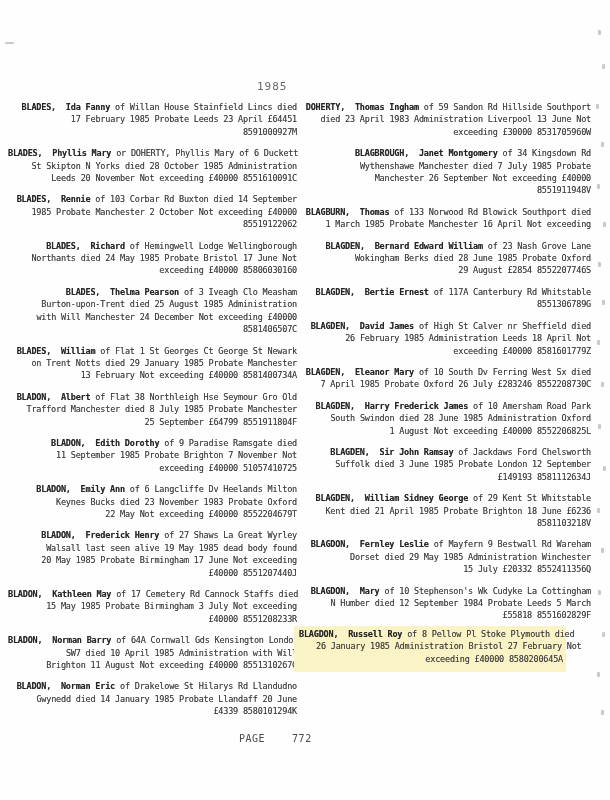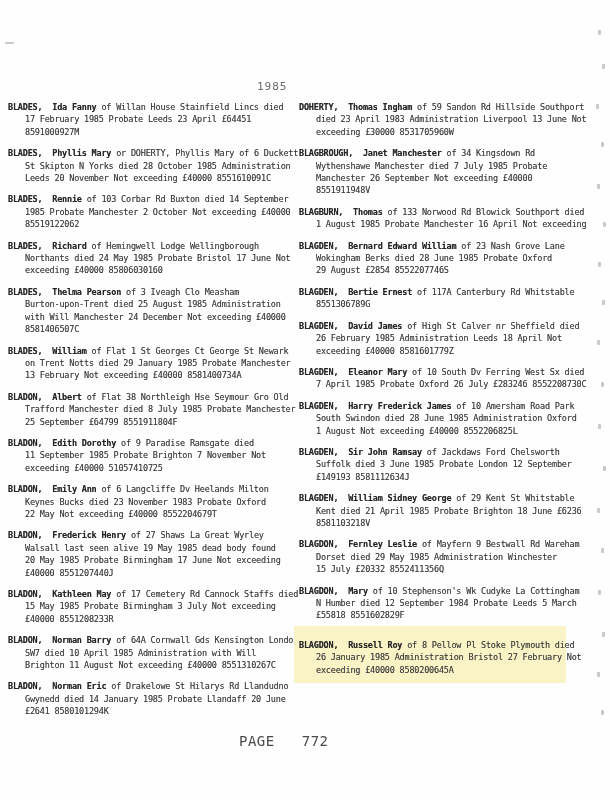--- a/index.html
+++ b/index.html
@@ -4,37 +4,37 @@
 <style>
   html,body{margin:0;padding:0;background:#ffffff;}
   .page{
     position:relative;width:610px;height:800px;background:#fefefe;overflow:hidden;
     font-family:"DejaVu Sans Mono", monospace;color:#3e3e3e;
   }
   .year{
     position:absolute;left:257px;top:80px;font-size:11px;color:#6a6a6a;
     letter-spacing:1px;
   }
-  .col{position:absolute;top:101px;font-size:8.5px;line-height:12.4px;letter-spacing:-0.2px;}
+  .col{position:absolute;top:101px;font-size:8.5px;line-height:12.4px;letter-spacing:-0.2px;text-align:right;}
   .col-left{left:8px;width:289px;}
   .col-right{left:299px;width:292px;}
   .entry{margin-bottom:9px;}
   .line{white-space:pre;text-shadow:0 0 0.35px rgba(60,60,60,0.55);}
   .line.cont{padding-left:17px;}
   .bold{font-weight:bold;color:#262626;}
   .entry.highlight{
     background:#faf3c6;
     width:264px;
-    padding:13px 3px 7px 5px;
+    padding:2px 3px 7px 5px;
     margin-left:-5px;
     margin-top:-5px;
     margin-bottom:4px;
   }
   .footer{
-    position:absolute;left:239px;top:733px;font-size:14px;color:#4a4a4a;
+    position:absolute;left:239px;top:733px;font-size:10px;color:#4a4a4a;
     letter-spacing:0.5px;
   }
   .footer .num{display:inline-block;margin-left:27px;}
   
   .speck{position:absolute;background:#8a8a8a;opacity:0.45;}
   .edge-mark{width:3px;height:5px;border-radius:1px;}
   .dash{height:2px;border-radius:1px;}
 </style>
 </head>
 <body>
@@ -102,38 +102,38 @@
         <div class="line cont">£40000 8551208233R</div>
       </div>
       <div class="entry">
         <div class="line first"><span class="bold">BLADON,  Norman Barry</span> of 64A Cornwall Gds Kensington London</div>
         <div class="line cont">SW7 died 10 April 1985 Administration with Will</div>
         <div class="line cont">Brighton 11 August Not exceeding £40000 8551310267C</div>
       </div>
       <div class="entry">
         <div class="line first"><span class="bold">BLADON,  Norman Eric</span> of Drakelowe St Hilarys Rd Llandudno</div>
         <div class="line cont">Gwynedd died 14 January 1985 Probate Llandaff 20 June</div>
-        <div class="line cont">£2641 8580101294K</div>
+        <div class="line cont">£4339 8580101294K</div>
       </div>
     </div>
   <div class="col col-right" id="col-right">
       <div class="entry">
         <div class="line first"><span class="bold">DOHERTY,  Thomas Ingham</span> of 59 Sandon Rd Hillside Southport</div>
         <div class="line cont">died 23 April 1983 Administration Liverpool 13 June Not</div>
         <div class="line cont">exceeding £30000 8531705960W</div>
       </div>
       <div class="entry">
-        <div class="line first"><span class="bold">BLAGBROUGH,  Janet Manchester</span> of 34 Kingsdown Rd</div>
+        <div class="line first"><span class="bold">BLAGBROUGH,  Janet Montgomery</span> of 34 Kingsdown Rd</div>
         <div class="line cont">Wythenshawe Manchester died 7 July 1985 Probate</div>
         <div class="line cont">Manchester 26 September Not exceeding £40000</div>
         <div class="line cont">8551911948V</div>
       </div>
       <div class="entry">
         <div class="line first"><span class="bold">BLAGBURN,  Thomas</span> of 133 Norwood Rd Blowick Southport died</div>
-        <div class="line cont">1 August 1985 Probate Manchester 16 April Not exceeding</div>
+        <div class="line cont">1 March 1985 Probate Manchester 16 April Not exceeding</div>
       </div>
       <div class="entry">
         <div class="line first"><span class="bold">BLAGDEN,  Bernard Edward William</span> of 23 Nash Grove Lane</div>
         <div class="line cont">Wokingham Berks died 28 June 1985 Probate Oxford</div>
         <div class="line cont">29 August £2854 8552207746S</div>
       </div>
       <div class="entry">
         <div class="line first"><span class="bold">BLAGDEN,  Bertie Ernest</span> of 117A Canterbury Rd Whitstable</div>
         <div class="line cont">8551306789G</div>
       </div>

